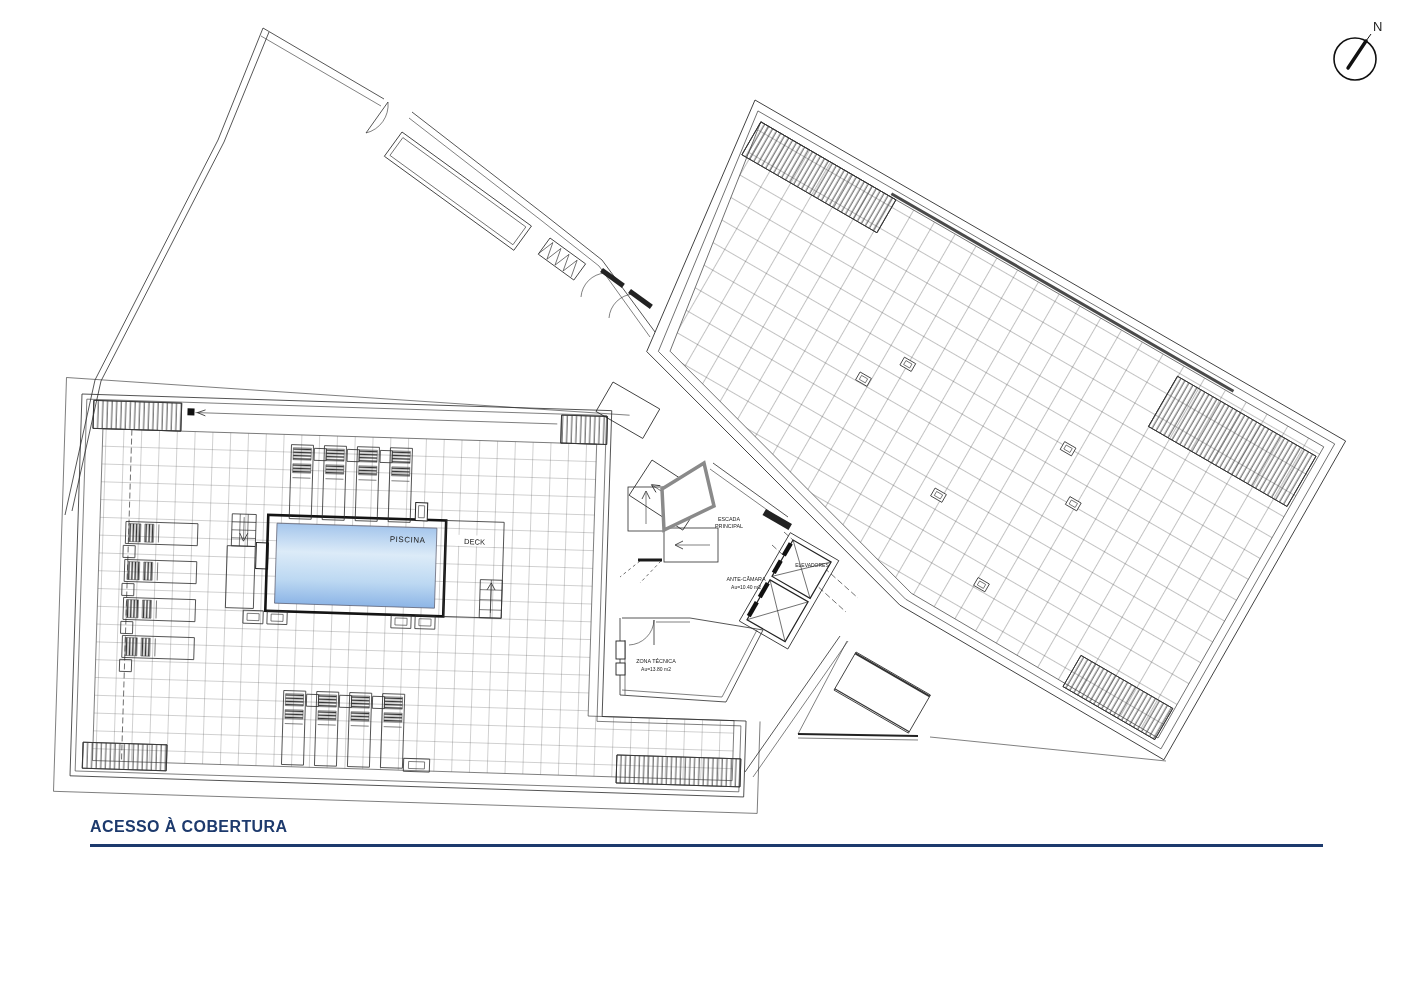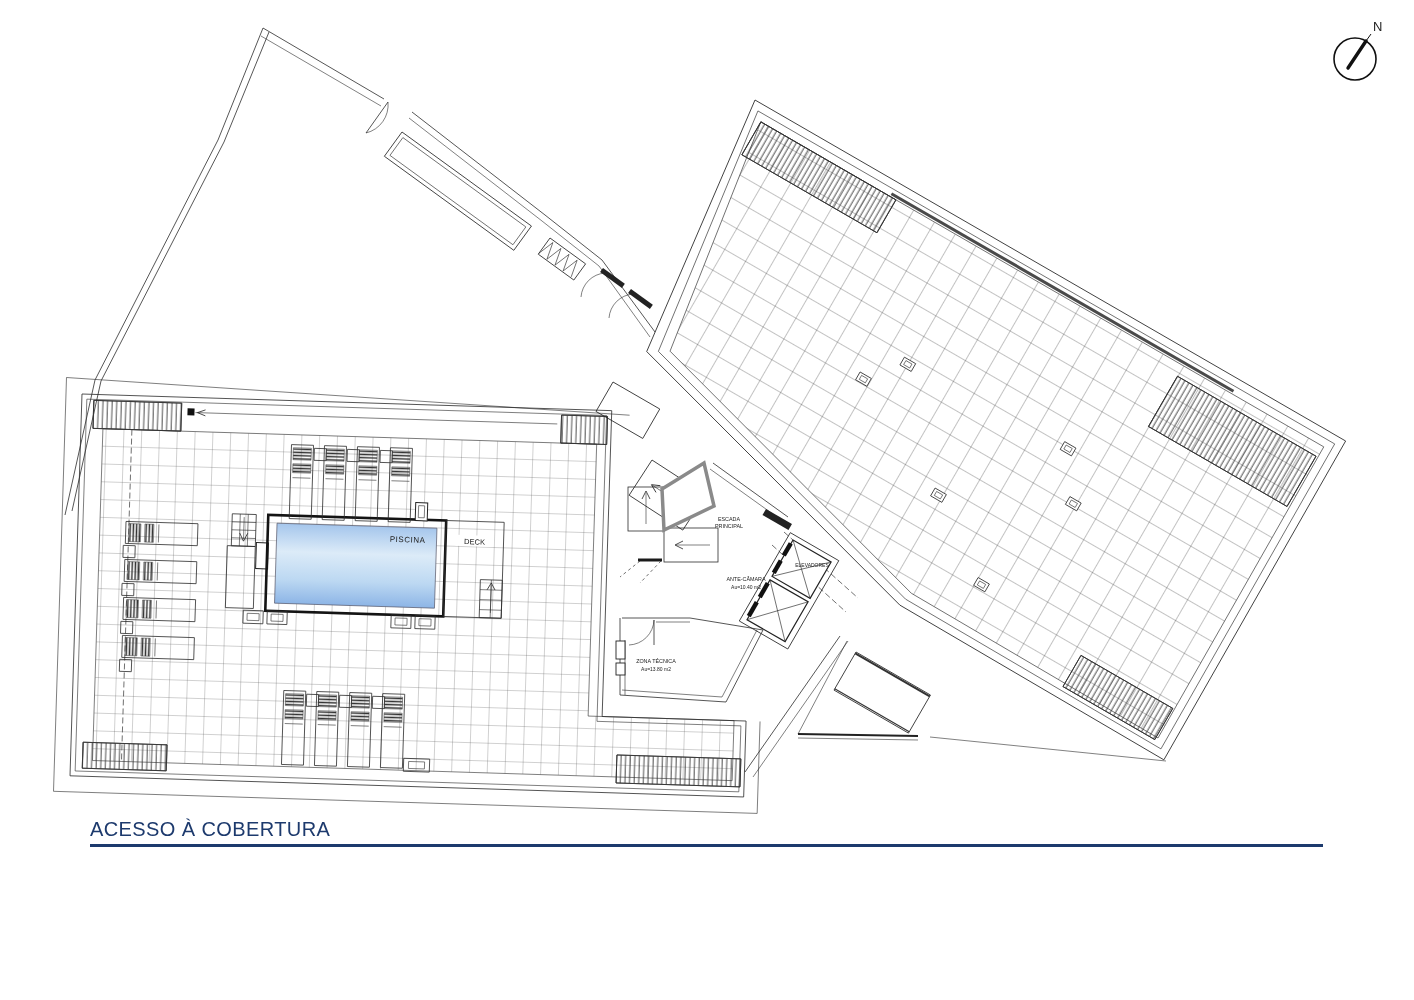--- a/index.html
+++ b/index.html
@@ -4,21 +4,21 @@
 <style>
   html,body{margin:0;padding:0;background:#fff;width:1414px;height:1000px;
     font-family:"Liberation Sans", sans-serif;}
   .stage{position:relative;width:1414px;height:1000px;background:#fff;overflow:hidden;}
   svg{position:absolute;left:0;top:0;}
   .ln{stroke:#2b2b2b;stroke-width:.8;fill:none;}
   .lnt{stroke:#2b2b2b;stroke-width:.6;fill:none;}
   .thick{stroke:#141414;stroke-width:2.6;fill:none;}
   .lbl{font-family:"Liberation Sans",sans-serif;fill:#222;}
   .title-row{position:absolute;left:90px;top:818px;width:1234px;}
-  .title-row h1{margin:0;font-size:20px;font-weight:normal;color:#1d3a6d;letter-spacing:.4px;}
+  .title-row h1{margin:0;font-size:16px;font-weight:bold;color:#1d3a6d;letter-spacing:.4px;}
   .title-underline{position:absolute;left:0;top:26px;width:1233px;height:3px;background:#1d3a6d;}
 </style>
 </head>
 <body>
 
 <div class="stage">
 
 <svg width="1414" height="1000" viewBox="0 0 1414 1000">
   <defs>
     <linearGradient id="poolGrad" x1="0" y1="0" x2="0" y2="1">

